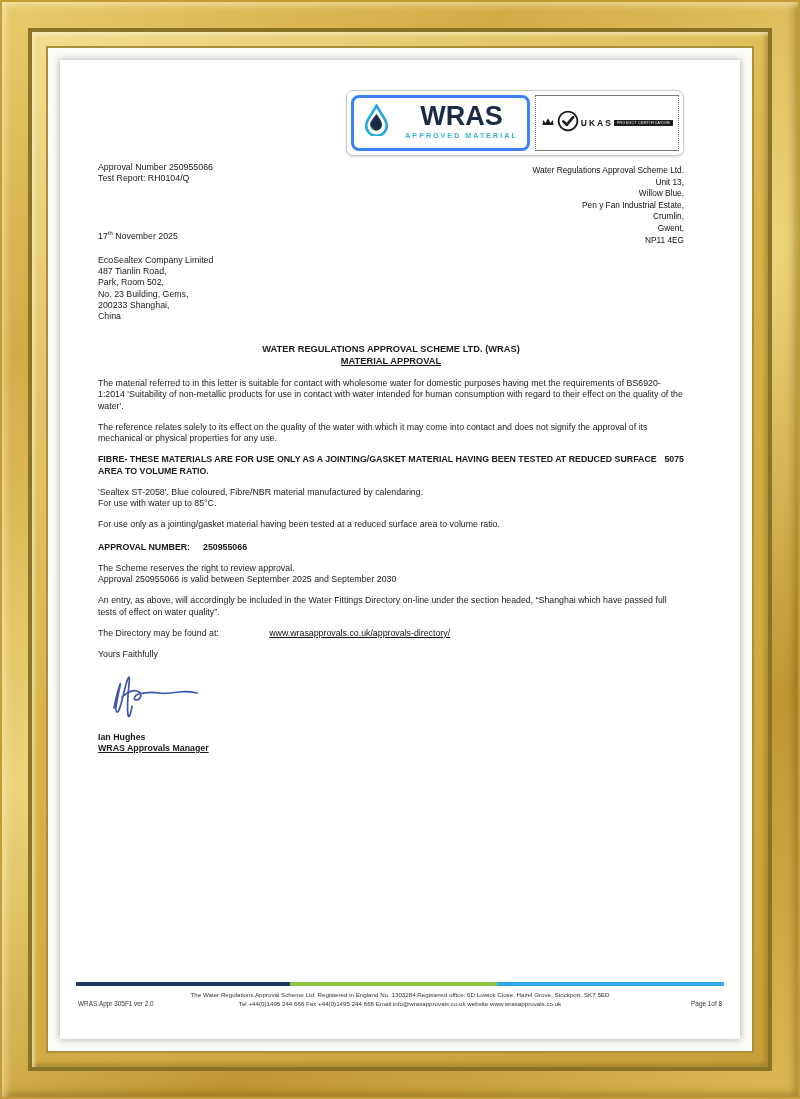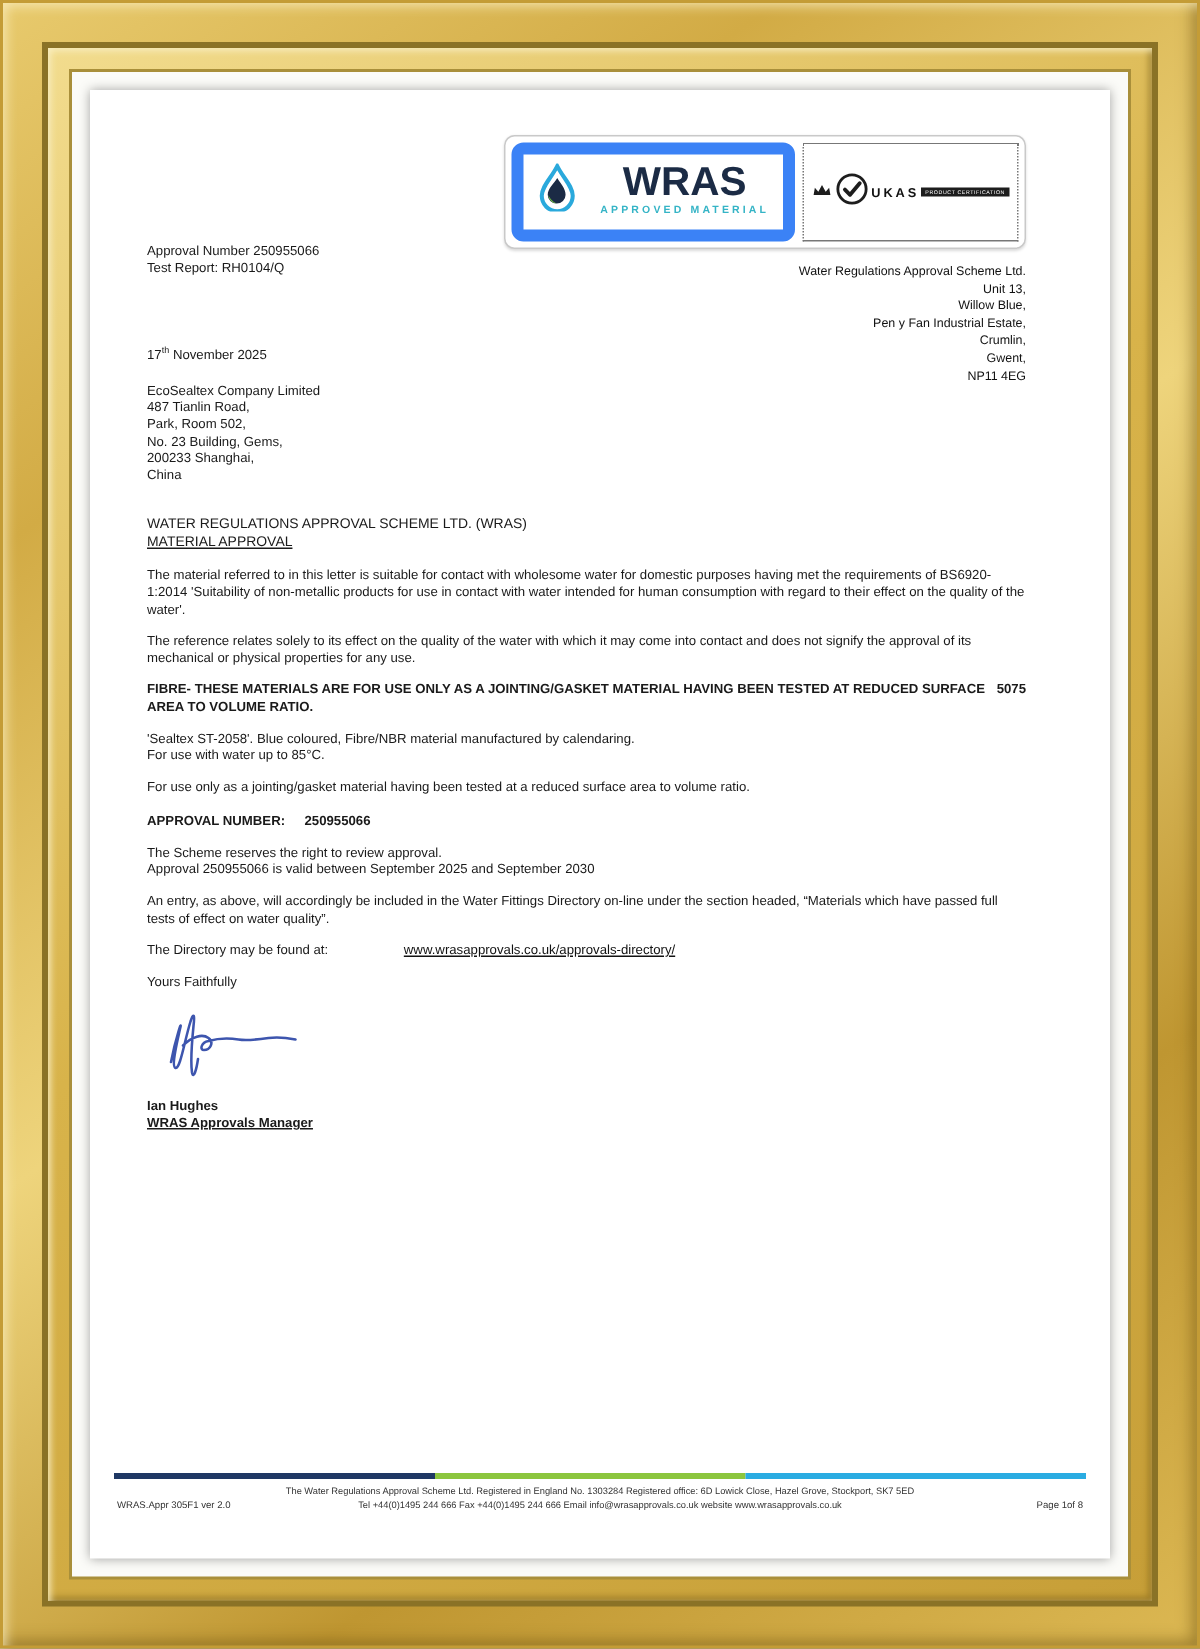--- a/index.html
+++ b/index.html
@@ -32,34 +32,34 @@
   .meta-line{white-space:nowrap;}
   .date{margin-top:46px;}
   sup{font-size:6px;vertical-align:super;line-height:0;}
   .recipient{margin-top:13px;}
   .addr-line,.meta-line{display:block;}
   .sender{margin-top:9px;font-size:8.3px;line-height:1.4;color:#111;}
 
   
   .logo-plate{display:inline-flex;align-items:stretch;gap:5px;background:#fff;
     border:1px solid #c9c9c9;border-radius:7px;padding:4px;box-shadow:0 1px 2px rgba(0,0,0,.15);}
-  .wras-box{display:flex;align-items:center;gap:15px;border:8px solid #3b82f6;border-radius:8px;
+  .wras-box{display:flex;align-items:center;gap:15px;border:3px solid #3b82f6;border-radius:8px;
     padding:5px 9px 7px 9px;background:#fff;}
   .wras-text-col{display:flex;flex-direction:column;align-items:center;}
   .wras-word{font-size:27px;font-weight:bold;color:#1b2b45;letter-spacing:0;line-height:1;}
   .wras-tag{font-size:7px;font-weight:bold;color:#35b4c6;letter-spacing:2.1px;margin-top:2px;white-space:nowrap;}
   .ukas-box{display:flex;flex-direction:row;align-items:center;justify-content:center;gap:1px;
     border:1px solid #777;border-radius:0;padding:3px 5px;background:#fff;min-width:44px;
     border-left:1px dotted #777;border-right:1px dotted #777;}
   .ukas-word{font-size:8.5px;font-weight:bold;letter-spacing:2px;color:#111;line-height:1;}
   .ukas-caption{background:#1d1d1d;color:#fff;font-size:3.5px;letter-spacing:.4px;
     padding:1px 3px;line-height:1.2;white-space:nowrap;}
 
   
-  .title-block{text-align:left;margin-top:22px;font-weight:normal;font-size:9.3px;}
+  .title-block{text-align:center;margin-top:22px;font-weight:bold;font-size:9.3px;}
   .title-underlined{text-decoration:underline;}
   p.para{margin:10px 0 0 0;}
   .fibre{font-weight:bold;}
   .fibre-code{float:right;font-weight:bold;}
   .approvals{margin-top:11px;font-weight:bold;}
   .appr-row{display:flex;}
   .appr-label{width:105px;}
   .link{text-decoration:underline;color:#111;margin-left:48px;}
   .valediction{margin-top:12px;}
   .signature{margin:4px 0 0 2px;}
@@ -169,21 +169,21 @@
       <div class="appr-row">
         <span class="appr-label">APPROVAL NUMBER:</span>
         <span>250955066</span>
       </div>
     </div>
 
     <p class="para">
       <span class="addr-line">The Scheme reserves the right to review approval.</span>
       <span class="addr-line">Approval 250955066 is valid between September 2025 and September 2030</span>
     </p>
-    <p class="para">An entry, as above, will accordingly be included in the Water Fittings Directory on-line under the section headed, “Materials which have passed full tests of effect on water quality”.</p>
+    <p class="para">An entry, as above, will accordingly be included in the Water Fittings Directory on-line under the section headed, “Shanghai which have passed full tests of effect on water quality”.</p>
     <p class="para">
       <span>The Directory may be found at: </span><a href="#" class="link">www.wrasapprovals.co.uk/approvals-directory/</a>
     </p>
 
     <p class="para valediction">Yours Faithfully</p>
 
     <div class="signature">
       <svg width="130" height="58" viewBox="0 0 130 58">
         <path d="M14 44 C17 28 22 14 20 22 C18 31 14 47 17 48 C20 49 23 30 27 17 C29 11 30 12 29 20 C28 30 27 44 28 51 C29 56 31 49 32 42
                  M22 33 C28 27 35 25 39 28 C43 31 40 36 36 36 C33 36 34 31 39 30 C46 28 53 28 59 29 C65 30 72 29 79 28 C86 27 92 28 97 29" fill="none" stroke="#3d55ae" stroke-width="1.7" stroke-linecap="round" stroke-linejoin="round"></path>

